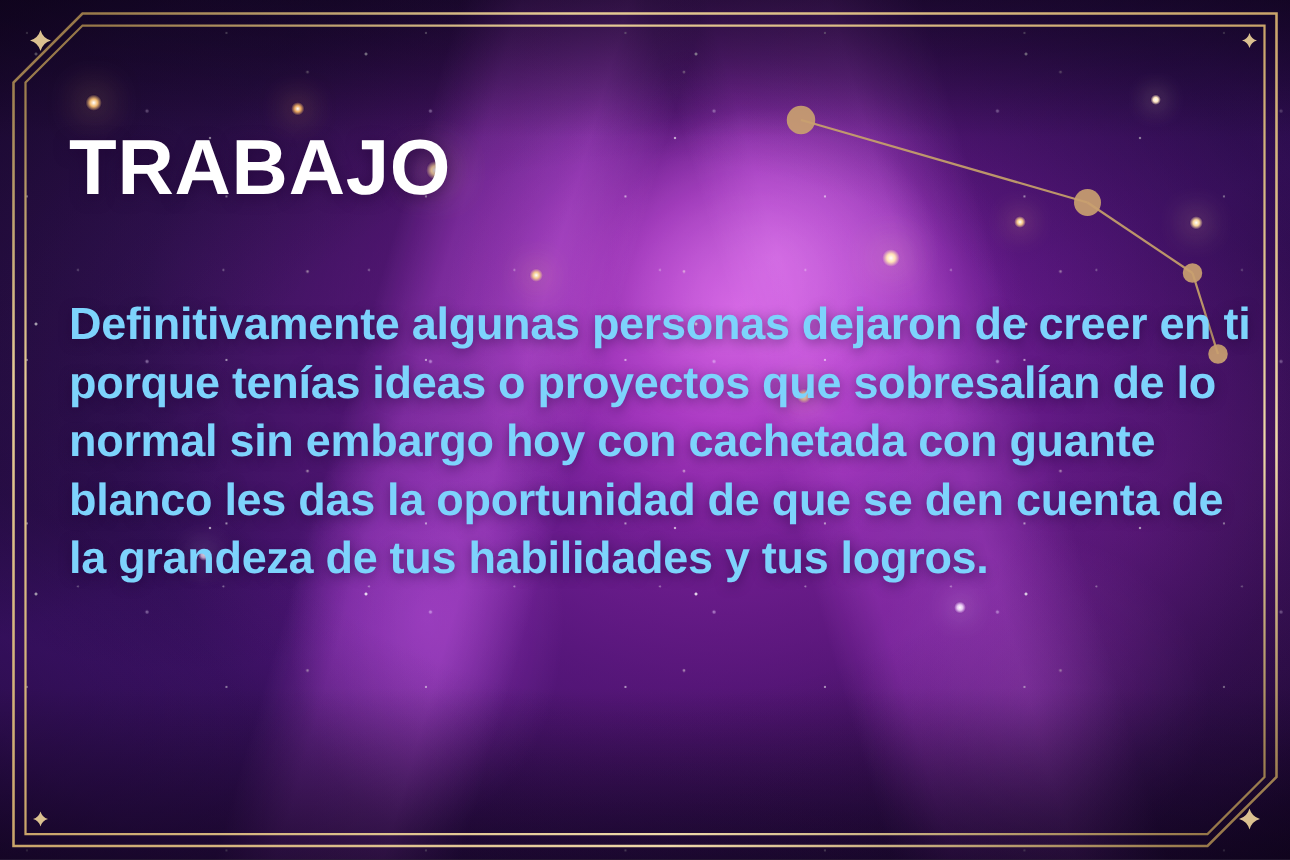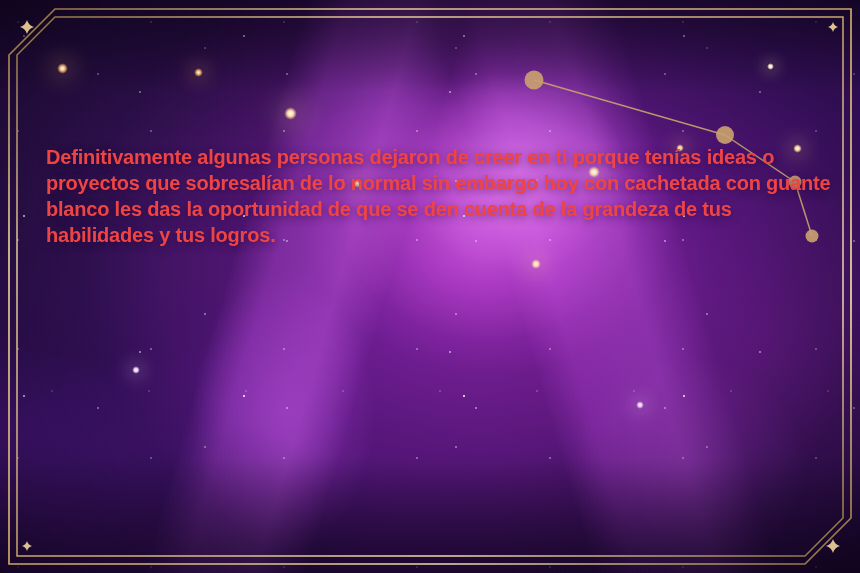--- a/index.html
+++ b/index.html
@@ -126,24 +126,24 @@
     font-weight: bold;
     font-size: 52px;
     line-height: 1.02;
     letter-spacing: 0.5px;
     text-shadow: 0 2px 10px rgba(30,0,50,0.55);
   }
 
   #body-text {
     margin: 0;
     padding-top: 58px;
-    color: #ef4444;
+    color: #7dd3fc;
     font-family: "Liberation Sans", sans-serif;
     font-weight: bold;
-    font-size: 20px;
+    font-size: 30px;
     line-height: 1.3;
     letter-spacing: -0.2px;
     max-width: 790px;
     text-shadow: 0 2px 8px rgba(30,0,50,0.5);
   }
 </style>
 </head>
 <body>
 
 <div id="card">
@@ -196,16 +196,17 @@
     <path id="frame-inner" fill="none" stroke="url(#goldGrad)" stroke-width="1.5" d="M 55 17 L 843 17 L 843 518 L 805 556 L 17 556 L 17 55 Z"></path>
     <g id="frame-sparkles">
         <path d="M 27 20 Q 28.54 25.46 34 27 Q 28.54 28.54 27 34 Q 25.46 28.54 20 27 Q 25.46 25.46 27 20 Z" fill="#e6cb96" opacity="0.95"></path>
         <path d="M 833 539 Q 834.54 544.46 840 546 Q 834.54 547.54 833 553 Q 831.46 547.54 826 546 Q 831.46 544.46 833 539 Z" fill="#e6cb96" opacity="0.95"></path>
         <path d="M 27 541 Q 28.1 544.9 32 546 Q 28.1 547.1 27 551 Q 25.9 547.1 22 546 Q 25.9 544.9 27 541 Z" fill="#e6cb96" opacity="0.95"></path>
         <path d="M 833 22 Q 834.1 25.9 838 27 Q 834.1 28.1 833 32 Q 831.9 28.1 828 27 Q 831.9 25.9 833 22 Z" fill="#e6cb96" opacity="0.95"></path>
       </g>
   </svg>
 
   <div id="content">
+    <h1 id="page-title">TRABAJO</h1>
     <p id="body-text">Definitivamente algunas personas dejaron de creer en ti porque tenías ideas o proyectos que sobresalían de lo normal sin embargo hoy con cachetada con guante blanco les das la oportunidad de que se den cuenta de la grandeza de tus habilidades y tus logros.</p>
   </div>
 
 </div>
 
 </body></html>

